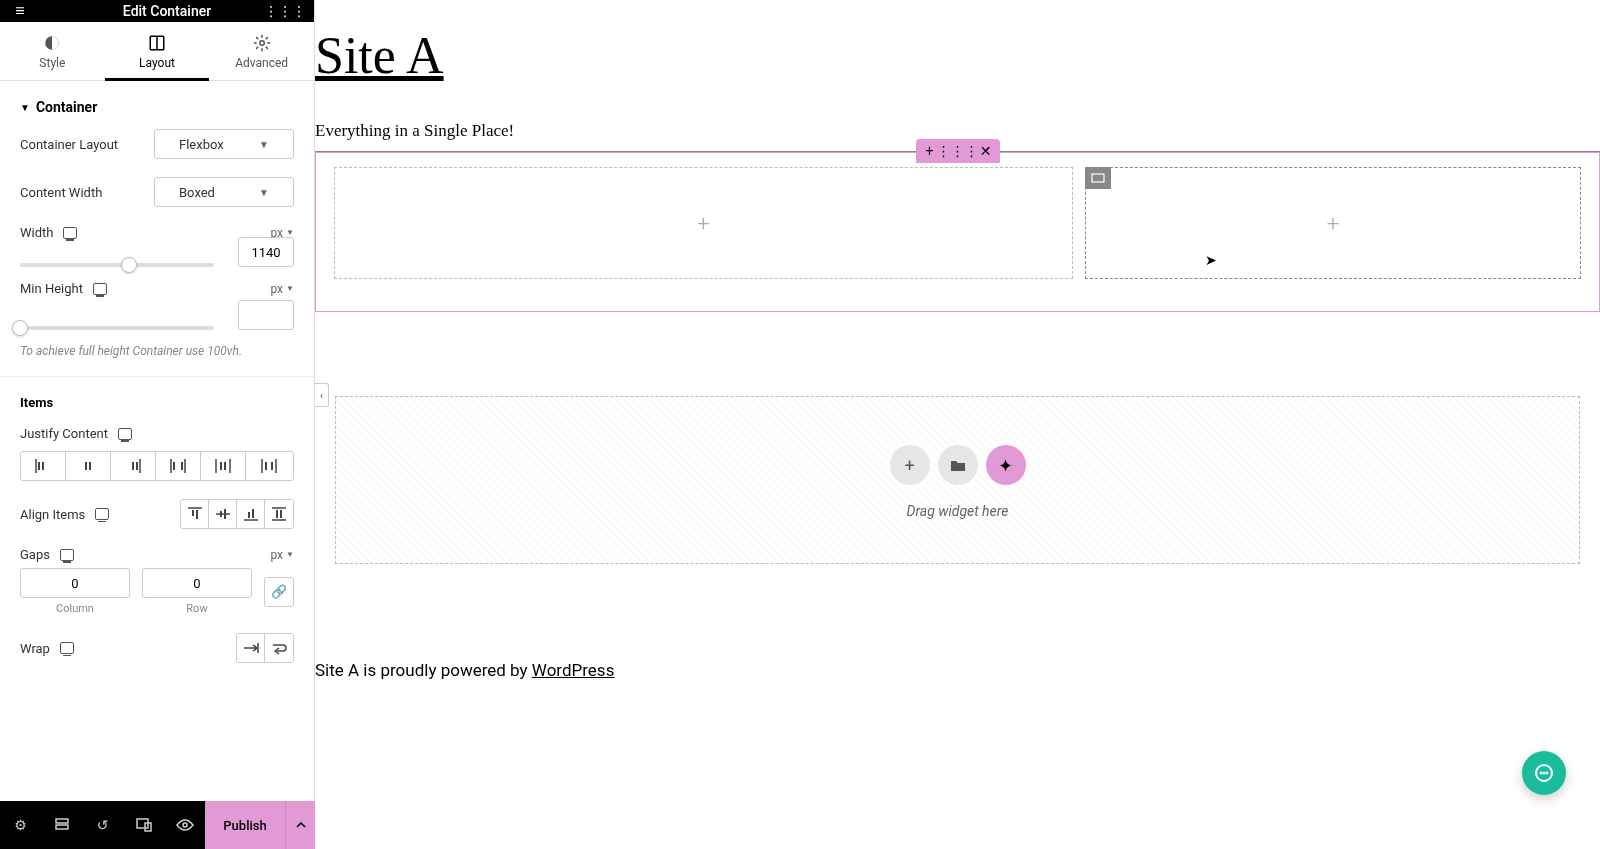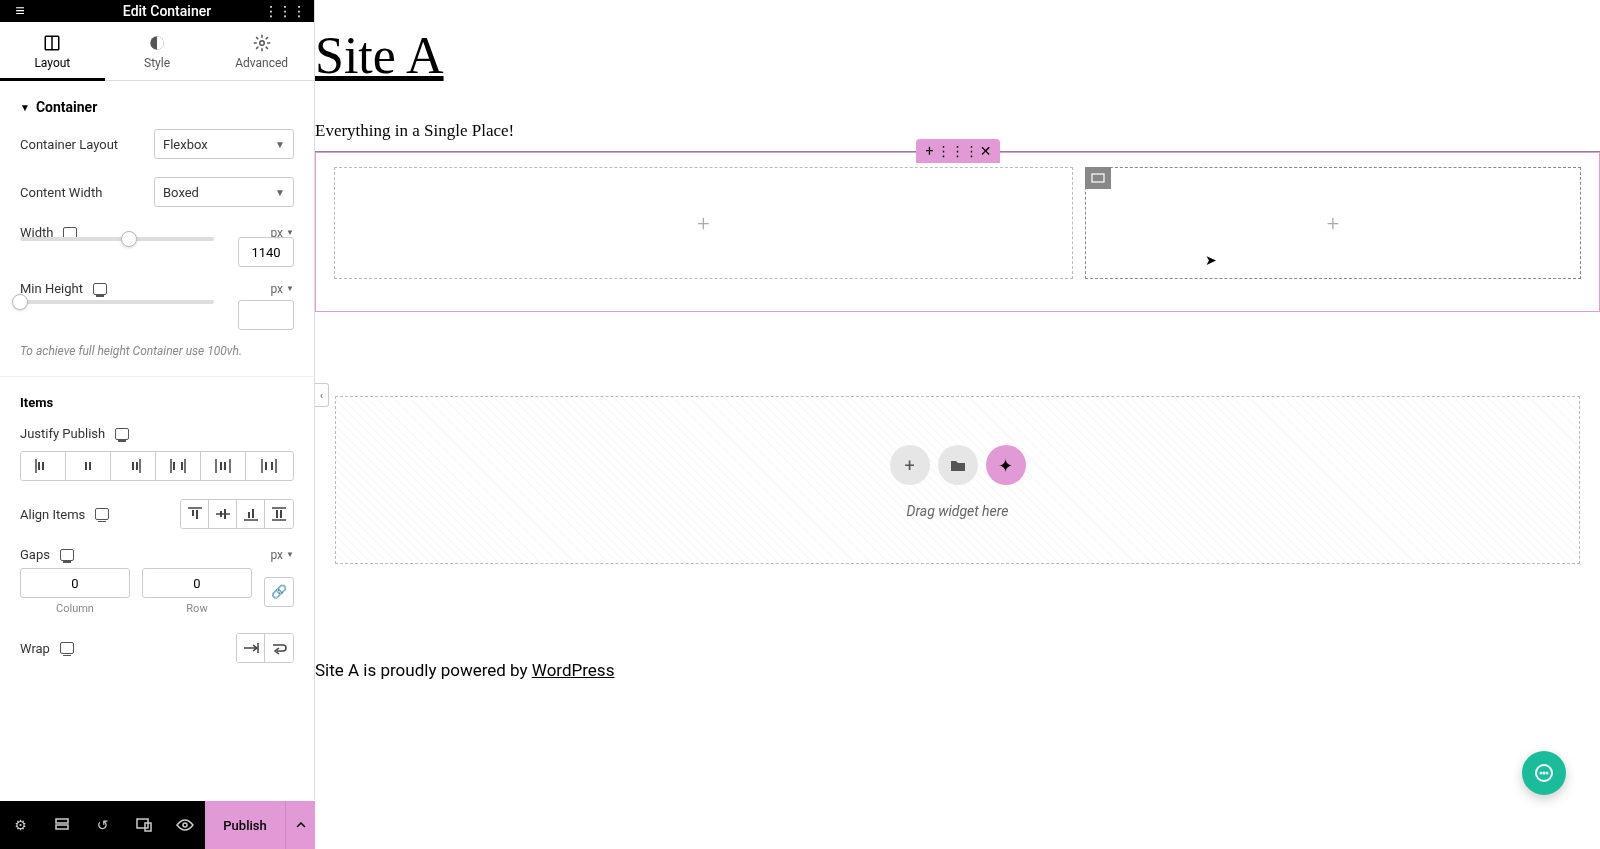--- a/index.html
+++ b/index.html
@@ -19,31 +19,31 @@
 .tab.active { color: #000; }
 .tab.active::after { content: ""; position: absolute; bottom: -1px; left: 0; right: 0; height: 3px; background: #000; }
 
 .panel-content { flex: 1; overflow-y: auto; padding: 0 20px; }
 
 .section-header { display: flex; align-items: center; gap: 6px; padding: 18px 0 14px; font-weight: 700; font-size: 14px; }
 .section-header .caret { font-size: 10px; }
 
 .control-row { display: flex; align-items: center; justify-content: space-between; margin-bottom: 18px; font-size: 13px; color: #333; }
 .control-row label { color: #333; }
-.select { width: 140px; height: 30px; border: 1px solid #ccc; border-radius: 3px; background: #fff; padding: 0 8px; font-size: 13px; display: flex; align-items: center; justify-content: space-between; }
+.select { width: 140px; height: 30px; border: 1px solid #ccc; border-radius: 3px; background: #fff; padding: 0 24px; font-size: 13px; display: flex; align-items: center; justify-content: space-between; }
 .select .chev { font-size: 10px; color: #666; }
 
 .label-with-icon { display: flex; align-items: center; gap: 10px; }
 .device-icon { width: 14px; height: 12px; border: 1.2px solid #555; border-radius: 2px; position: relative; }
 .device-icon::after { content: ""; position: absolute; bottom: -3px; left: 2px; right: 2px; height: 1.2px; background: #555; }
 
 .unit { font-size: 12px; color: #666; display: flex; align-items: center; gap: 3px; }
 .unit .chev { font-size: 8px; }
 
-.slider-row { display: flex; align-items: flex-start; gap: 24px; margin-bottom: 14px; margin-top: -4px; }
+.slider-row { display: flex; align-items: flex-end; gap: 24px; margin-bottom: 14px; margin-top: -4px; }
 .slider-track { flex: 1; height: 4px; background: #ddd; border-radius: 2px; position: relative; }
 .slider-thumb { position: absolute; top: 50%; transform: translate(-50%, -50%); width: 16px; height: 16px; background: #fff; border: 1px solid #bbb; border-radius: 50%; box-shadow: 0 1px 3px rgba(0,0,0,0.15); }
 .num-input { width: 56px; height: 30px; border: 1px solid #ccc; border-radius: 3px; text-align: center; font-size: 13px; }
 
 .hint-text { font-size: 12px; color: #888; font-style: italic; margin-bottom: 18px; }
 .divider { height: 1px; background: #eee; margin: 0 -20px 18px; }
 
 .items-title { font-weight: 700; font-size: 13px; margin-bottom: 16px; }
 
 .btn-group { display: flex; border: 1px solid #ccc; border-radius: 3px; overflow: hidden; }
@@ -104,35 +104,35 @@
 <body>
 
 <div class="panel">
   <div class="panel-header">
     <div class="hamburger">≡</div>
     <div class="title">Edit Container</div>
     <div class="apps">⋮⋮⋮</div>
   </div>
 
   <div class="tabs">
+    <div class="tab">
+      <svg viewBox="0 0 24 24">
+          <circle cx="12" cy="12" r="9" fill="currentColor"></circle>
+          <path d="M12 3 A9 9 0 0 1 12 21 Z" fill="#fff"></path>
+        </svg>
+      <span>Style</span>
+    </div>
     <div class="tab active">
       <svg viewBox="0 0 24 24" fill="none" stroke="currentColor" stroke-width="2">
           <rect x="3" y="3" width="18" height="18" rx="1"></rect>
           <line x1="12" y1="3" x2="12" y2="21"></line>
         </svg>
       <span>Layout</span>
     </div>
     <div class="tab">
-      <svg viewBox="0 0 24 24">
-          <circle cx="12" cy="12" r="9" fill="currentColor"></circle>
-          <path d="M12 3 A9 9 0 0 1 12 21 Z" fill="#fff"></path>
-        </svg>
-      <span>Style</span>
-    </div>
-    <div class="tab">
       <svg viewBox="0 0 24 24" fill="none" stroke="currentColor" stroke-width="2">
           <circle cx="12" cy="12" r="3"></circle>
           <path d="M12 1v4M12 19v4M4.2 4.2l2.8 2.8M17 17l2.8 2.8M1 12h4M19 12h4M4.2 19.8L7 17M17 7l2.8-2.8"></path>
         </svg>
       <span>Advanced</span>
     </div>
   </div>
 
   <div class="panel-content">
     <div class="section-header">
@@ -191,21 +191,21 @@
     </div>
 
     <div class="hint-text">To achieve full height Container use 100vh.</div>
     <div class="divider"></div>
 
     <div class="items-title">Items</div>
 
 
     <div class="control-row" style="margin-bottom:10px">
       <div class="label-with-icon">
-        <label>Justify Publish</label>
+        <label>Justify Content</label>
         <span class="device-icon"></span>
       </div>
     </div>
     <div class="btn-group wide" style="margin-bottom:18px">
       <button>
           <svg width="16" height="14">
             <line x1="1" y1="0" x2="1" y2="14" stroke="#444" stroke-width="1.5"></line>
             <rect x="3" y="3" width="2" height="8" fill="#444"></rect>
             <rect x="7" y="3" width="2" height="8" fill="#444"></rect>
           </svg>

